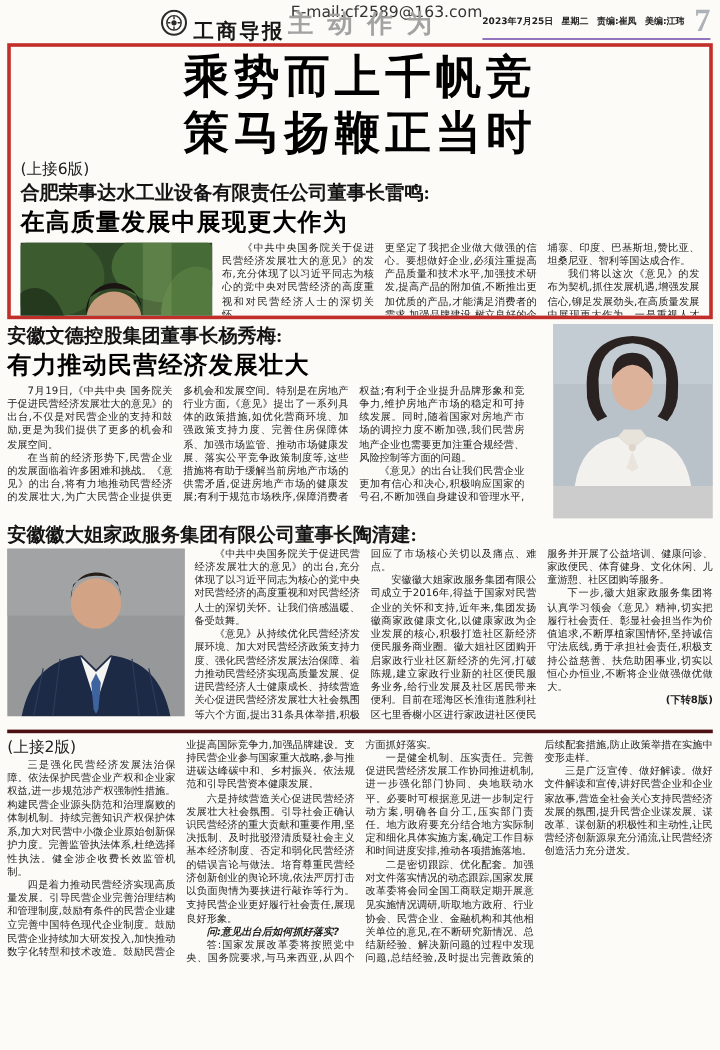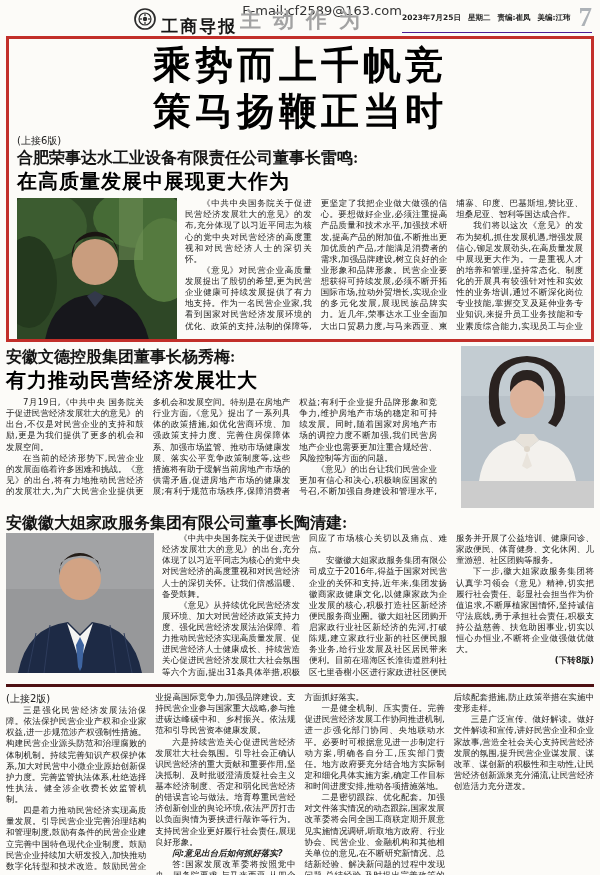--- a/index.html
+++ b/index.html
@@ -12,23 +12,23 @@
   .masthead{display:flex;align-items:flex-end;gap:5px}
   .logo-icon{width:22px;height:22px;align-self:center}
   .paper-name{font-family:"Liberation Serif","DejaVu Serif",serif;font-weight:900;font-size:17px;letter-spacing:2px;color:#161616;line-height:1}
   .email{font-size:13px;color:#333;margin-bottom:17px}
   .section-title{position:absolute;left:50%;top:3px;transform:translateX(-50%);font-family:"Liberation Serif","DejaVu Serif",serif;font-size:21px;font-weight:900;color:#a2a2a2;letter-spacing:12px;text-indent:12px;white-space:nowrap}
   .meta{display:flex;align-items:center;gap:8px;border-bottom:1px solid #4c1d95;padding:2px 0 3px}
   .meta-text{display:flex;gap:7px;font-size:7.5px;font-weight:700;color:#222;white-space:nowrap}
   .page-num{font-family:"Liberation Serif","DejaVu Serif",serif;font-size:27px;font-weight:900;color:#adb2b7;line-height:.8}
 
   
-  .red-box{border:3px solid #c22f2a;margin-top:2px;padding:4px 8px 20px;height:306px;overflow:hidden}
+  .red-box{border:3px solid #c22f2a;margin-top:2px;padding:4px 8px 20px;height:230px;overflow:hidden}
   .banner{font-family:"Liberation Serif","DejaVu Serif",serif;font-weight:900;font-size:38px;line-height:1.2;letter-spacing:4px;text-align:center;color:#000}
-  .cont-note{font-size:10px;color:#222;line-height:1.3}
+  .cont-note{font-size:13px;color:#222;line-height:1.3}
   .kicker{font-family:"Liberation Serif","DejaVu Serif",serif;font-size:16px;font-weight:700;color:#141414;line-height:1.25;margin-top:1px}
   .art-headline{font-size:20px;font-weight:700;letter-spacing:1px;color:#000;line-height:1.2;margin:1px 0 5px}
 
   
   .article-body{display:flex;gap:8px;align-items:flex-start}
   .cols{flex:1;text-align:justify;font-size:8.5px;line-height:1.31;color:#1c1c1c;column-gap:9px;column-fill:auto;overflow:hidden}
   .cols p{text-indent:2em}
   .cols3{column-count:3}
   .cols4{column-count:4}
   .h-a1{height:144px}

